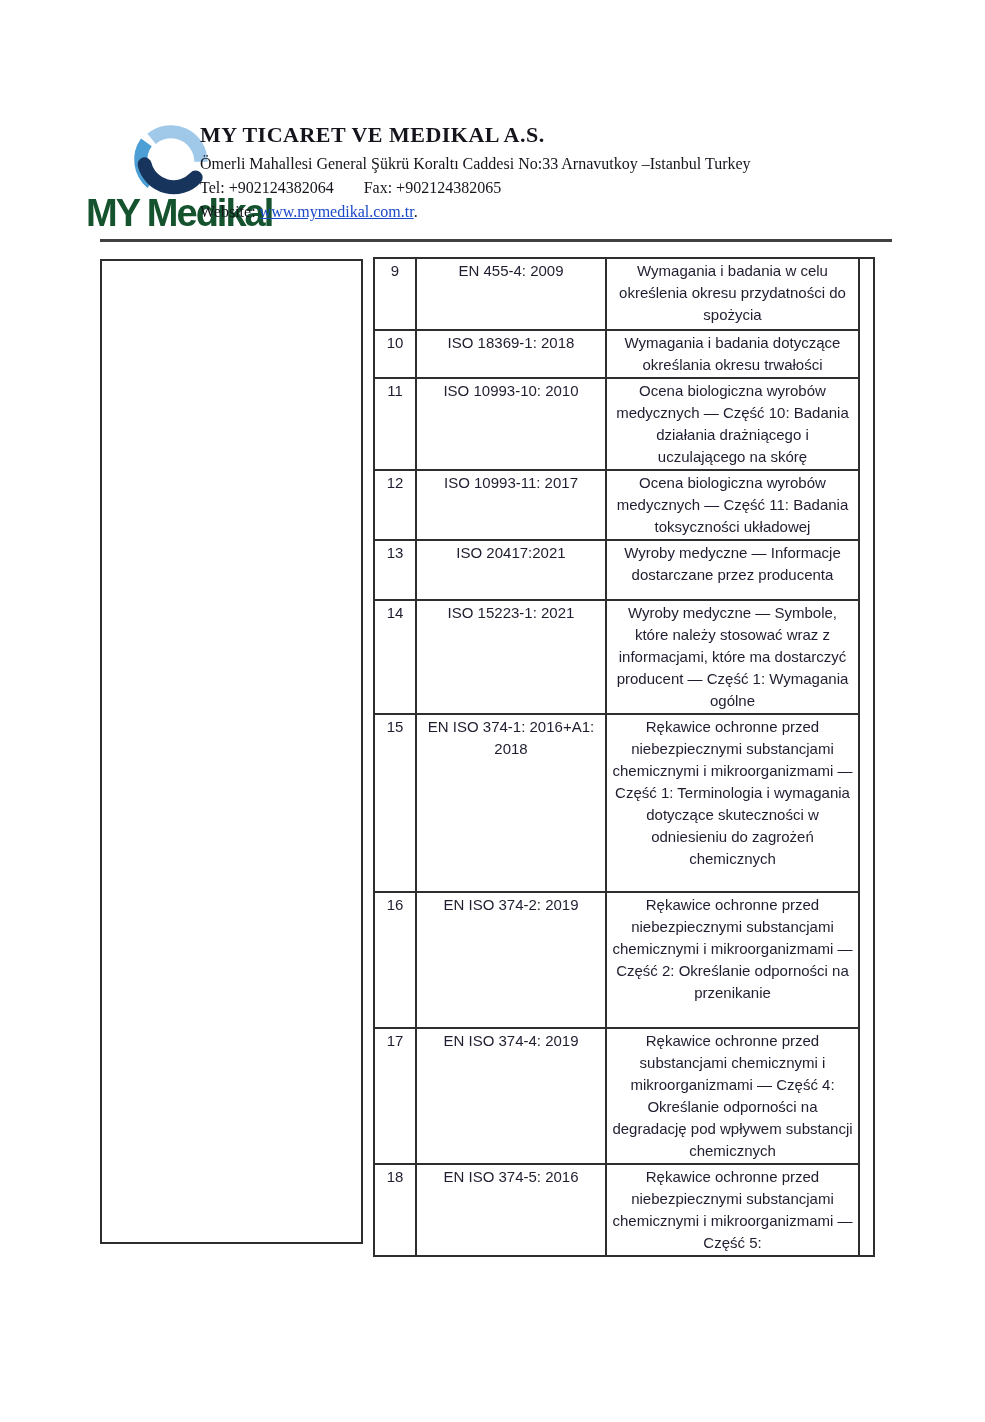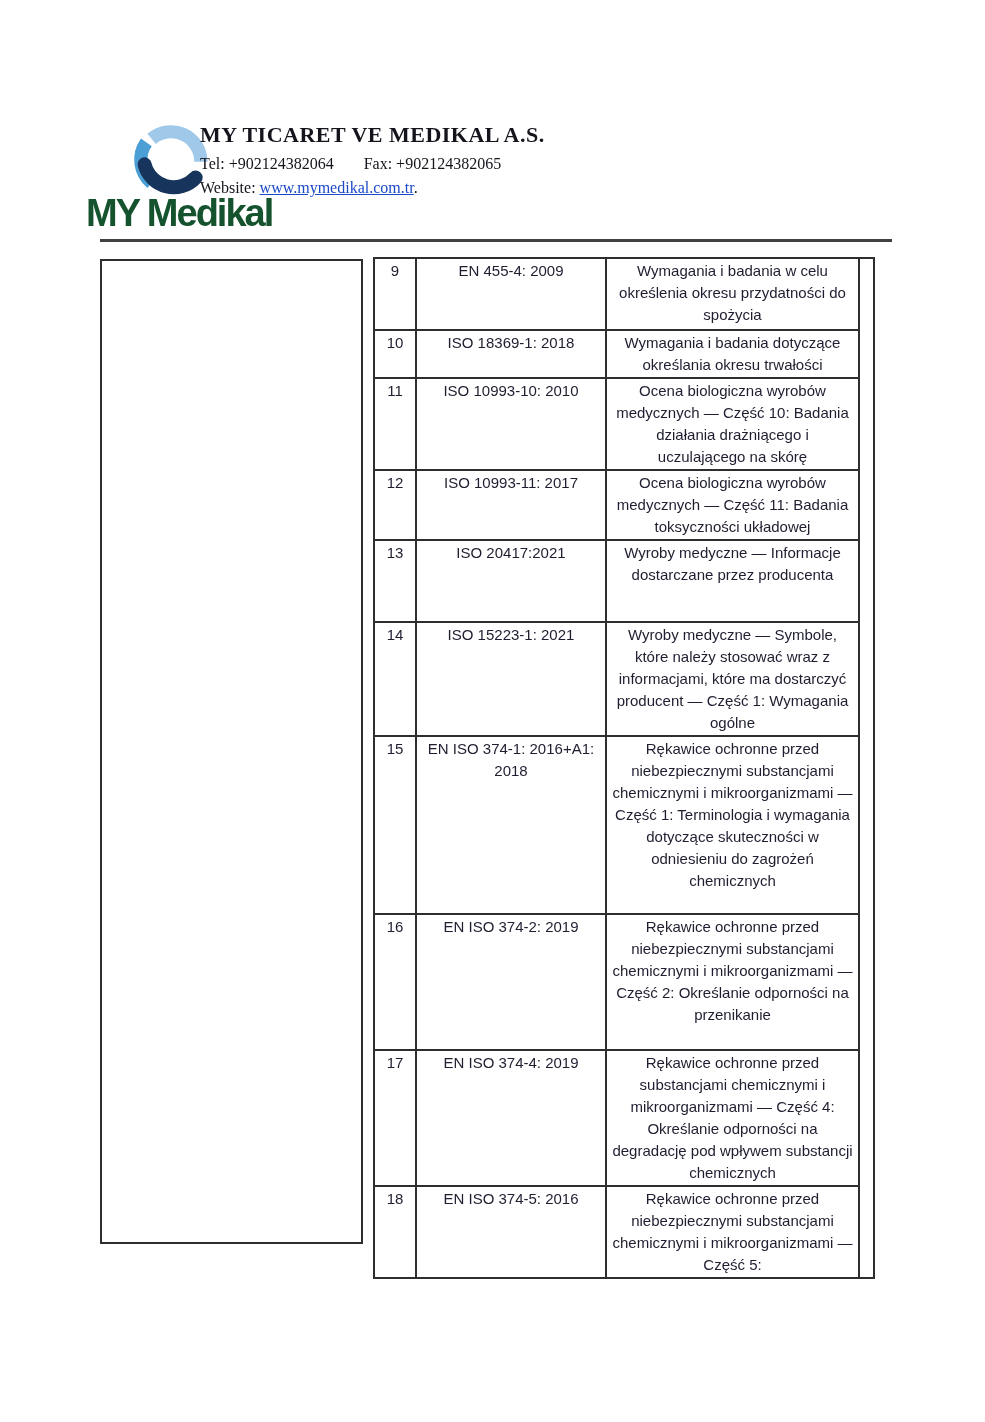--- a/index.html
+++ b/index.html
@@ -45,20 +45,21 @@
     <svg class="logo-swirl" viewBox="0 0 104 100" xmlns="http://www.w3.org/2000/svg">
       <path d="M 30 26 A 34 34 0 0 1 86 52" fill="none" stroke="#9fc8e9" stroke-width="15"></path>
       <path d="M 30 76 A 34 34 0 0 1 24 30" fill="none" stroke="#4b9fd4" stroke-width="15"></path>
       <path d="M 22 55 A 34 34 0 0 0 80 70" fill="none" stroke="#16345c" stroke-width="16" stroke-linecap="round"></path>
     </svg>
     <div class="logo-text">MY Medikal</div>
   </div>
 
   <div class="header-text">
     <div class="company-title">MY TICARET VE MEDIKAL A.S.</div>
+    <div class="company-address">Ömerli Mahallesi General Şükrü Koraltı Caddesi No:33 Arnavutkoy –Istanbul Turkey</div>
     <div class="phone-line">
       <span>Tel: +902124382064</span>
       <span class="fax">Fax: +902124382065</span>
     </div>
     <div class="website-line">
       <span>Website:</span>
       <a class="website-link" href="#">www.mymedikal.com.tr</a><span>.</span>
     </div>
   </div>
 
@@ -88,21 +89,21 @@
         <tr style="height: 90px;">
           <td class="num-cell">11</td>
           <td class="std-cell">ISO 10993-10: 2010</td>
           <td class="desc-cell">Ocena biologiczna wyrobów medycznych — Część 10: Badania działania drażniącego i uczulającego na skórę</td>
         </tr>
         <tr style="height: 66px;">
           <td class="num-cell">12</td>
           <td class="std-cell">ISO 10993-11: 2017</td>
           <td class="desc-cell">Ocena biologiczna wyrobów medycznych — Część 11: Badania toksyczności układowej</td>
         </tr>
-        <tr style="height: 82px;">
+        <tr style="height: 60px;">
           <td class="num-cell">13</td>
           <td class="std-cell">ISO 20417:2021</td>
           <td class="desc-cell">Wyroby medyczne — Informacje dostarczane przez producenta</td>
         </tr>
         <tr style="height: 110px;">
           <td class="num-cell">14</td>
           <td class="std-cell">ISO 15223-1: 2021</td>
           <td class="desc-cell">Wyroby medyczne — Symbole, które należy stosować wraz z informacjami, które ma dostarczyć producent — Część 1: Wymagania ogólne</td>
         </tr>
         <tr style="height: 178px;">

